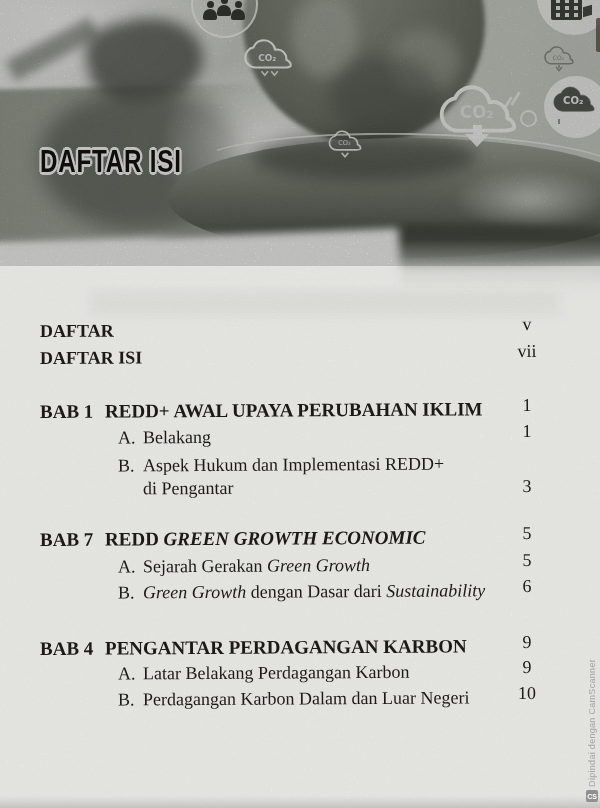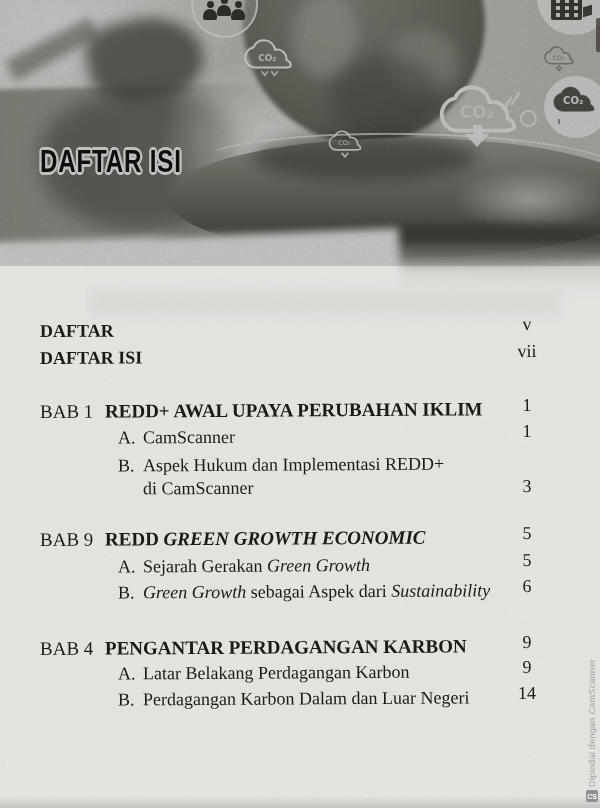--- a/index.html
+++ b/index.html
@@ -69,21 +69,21 @@
         text-shadow:3px 0 0 #fdfdfb,-3px 0 0 #fdfdfb,0 3px 0 #fdfdfb,0 -3px 0 #fdfdfb,
                     2px 2px 0 #fdfdfb,-2px 2px 0 #fdfdfb,2px -2px 0 #fdfdfb,-2px -2px 0 #fdfdfb;}
   .edge-artifact{position:absolute;right:0;top:18px;width:4px;height:34px;background:#54453c;opacity:.75;
         border-radius:2px 0 0 2px;z-index:13;}
 
   
   .trow{position:absolute;left:40px;width:506px;height:24px;font-size:18px;line-height:22px;
         transform:rotate(-.35deg);transform-origin:left center;z-index:20;}
   .b{font-weight:700;} .i{font-style:italic;}
   .hrow{font-size:19px;}
-  .babno{display:inline-block;width:65px;font-weight:400;}
+  .babno{display:inline-block;width:65px;font-weight:700;}
   .sublbl{display:inline-block;margin-left:78px;width:25px;}
   .l2{margin-left:103px;}
   .pg{position:absolute;right:0;top:-4px;width:38px;text-align:center;font-weight:400;font-size:18px;}
   .pg0{top:0;}
 
   .page-wash{position:absolute;left:90px;top:290px;width:470px;height:26px;background:rgba(130,132,124,.08);filter:blur(6px);}
   .bottom-band{position:absolute;left:0;bottom:0;width:100%;height:12px;
         background:linear-gradient(180deg,rgba(205,206,200,0),rgba(188,189,183,.55));}
 
   .grain{position:absolute;left:0;top:0;z-index:40;pointer-events:none;}
@@ -184,55 +184,55 @@
   <div class="trow" style="top:347px">
     <span class="b">DAFTAR ISI</span>
     <span class="pg">vii</span>
   </div>
 
   <div class="trow hrow" style="top:401px">
     <span class="babno">BAB 1</span><span class="b">REDD+ AWAL UPAYA PERUBAHAN IKLIM</span>
     <span class="pg">1</span>
   </div>
   <div class="trow" style="top:427px">
-    <span class="sublbl">A.</span><span>CamScanner</span>
+    <span class="sublbl">A.</span><span>Belakang</span>
     <span class="pg">1</span>
   </div>
   <div class="trow" style="top:455px">
     <span class="sublbl">B.</span><span>Aspek Hukum dan Implementasi REDD+</span>
   </div>
   <div class="trow" style="top:478px">
-    <span class="l2">di CamScanner</span>
+    <span class="l2">di Pengantar</span>
     <span class="pg pg0">3</span>
   </div>
 
   <div class="trow hrow" style="top:529px">
-    <span class="babno">BAB 9</span><span class="b"><span>REDD </span><span class="i">GREEN GROWTH ECONOMIC</span></span>
+    <span class="babno">BAB 7</span><span class="b"><span>REDD </span><span class="i">GREEN GROWTH ECONOMIC</span></span>
     <span class="pg">5</span>
   </div>
   <div class="trow" style="top:556px">
     <span class="sublbl">A.</span><span>Sejarah Gerakan </span><span class="i">Green Growth</span>
     <span class="pg">5</span>
   </div>
   <div class="trow" style="top:582px">
-    <span class="sublbl">B.</span><span class="i">Green Growth</span><span> sebagai Aspek dari </span><span class="i">Sustainability</span>
+    <span class="sublbl">B.</span><span class="i">Green Growth</span><span> dengan Dasar dari </span><span class="i">Sustainability</span>
     <span class="pg">6</span>
   </div>
 
   <div class="trow hrow" style="top:638px">
     <span class="babno">BAB 4</span><span class="b">PENGANTAR PERDAGANGAN KARBON</span>
     <span class="pg">9</span>
   </div>
   <div class="trow" style="top:663px">
     <span class="sublbl">A.</span><span>Latar Belakang Perdagangan Karbon</span>
     <span class="pg">9</span>
   </div>
   <div class="trow" style="top:689px">
     <span class="sublbl">B.</span><span>Perdagangan Karbon Dalam dan Luar Negeri</span>
-    <span class="pg">14</span>
+    <span class="pg">10</span>
   </div>
 
   <div class="bottom-band"></div>
 
   <svg class="grain" width="600" height="808">
     <filter id="g1" x="0" y="0" width="100%" height="100%">
       <feTurbulence type="fractalNoise" baseFrequency="0.7" numOctaves="2" stitchTiles="stitch"></feTurbulence>
       <feColorMatrix type="matrix" values="0 0 0 0 0  0 0 0 0 0  0 0 0 0 0  0.8 0.8 0.8 0 0"></feColorMatrix>
     </filter>
     <rect x="0" y="0" width="600" height="266" filter="url(#g1)" opacity="0.24"></rect>

